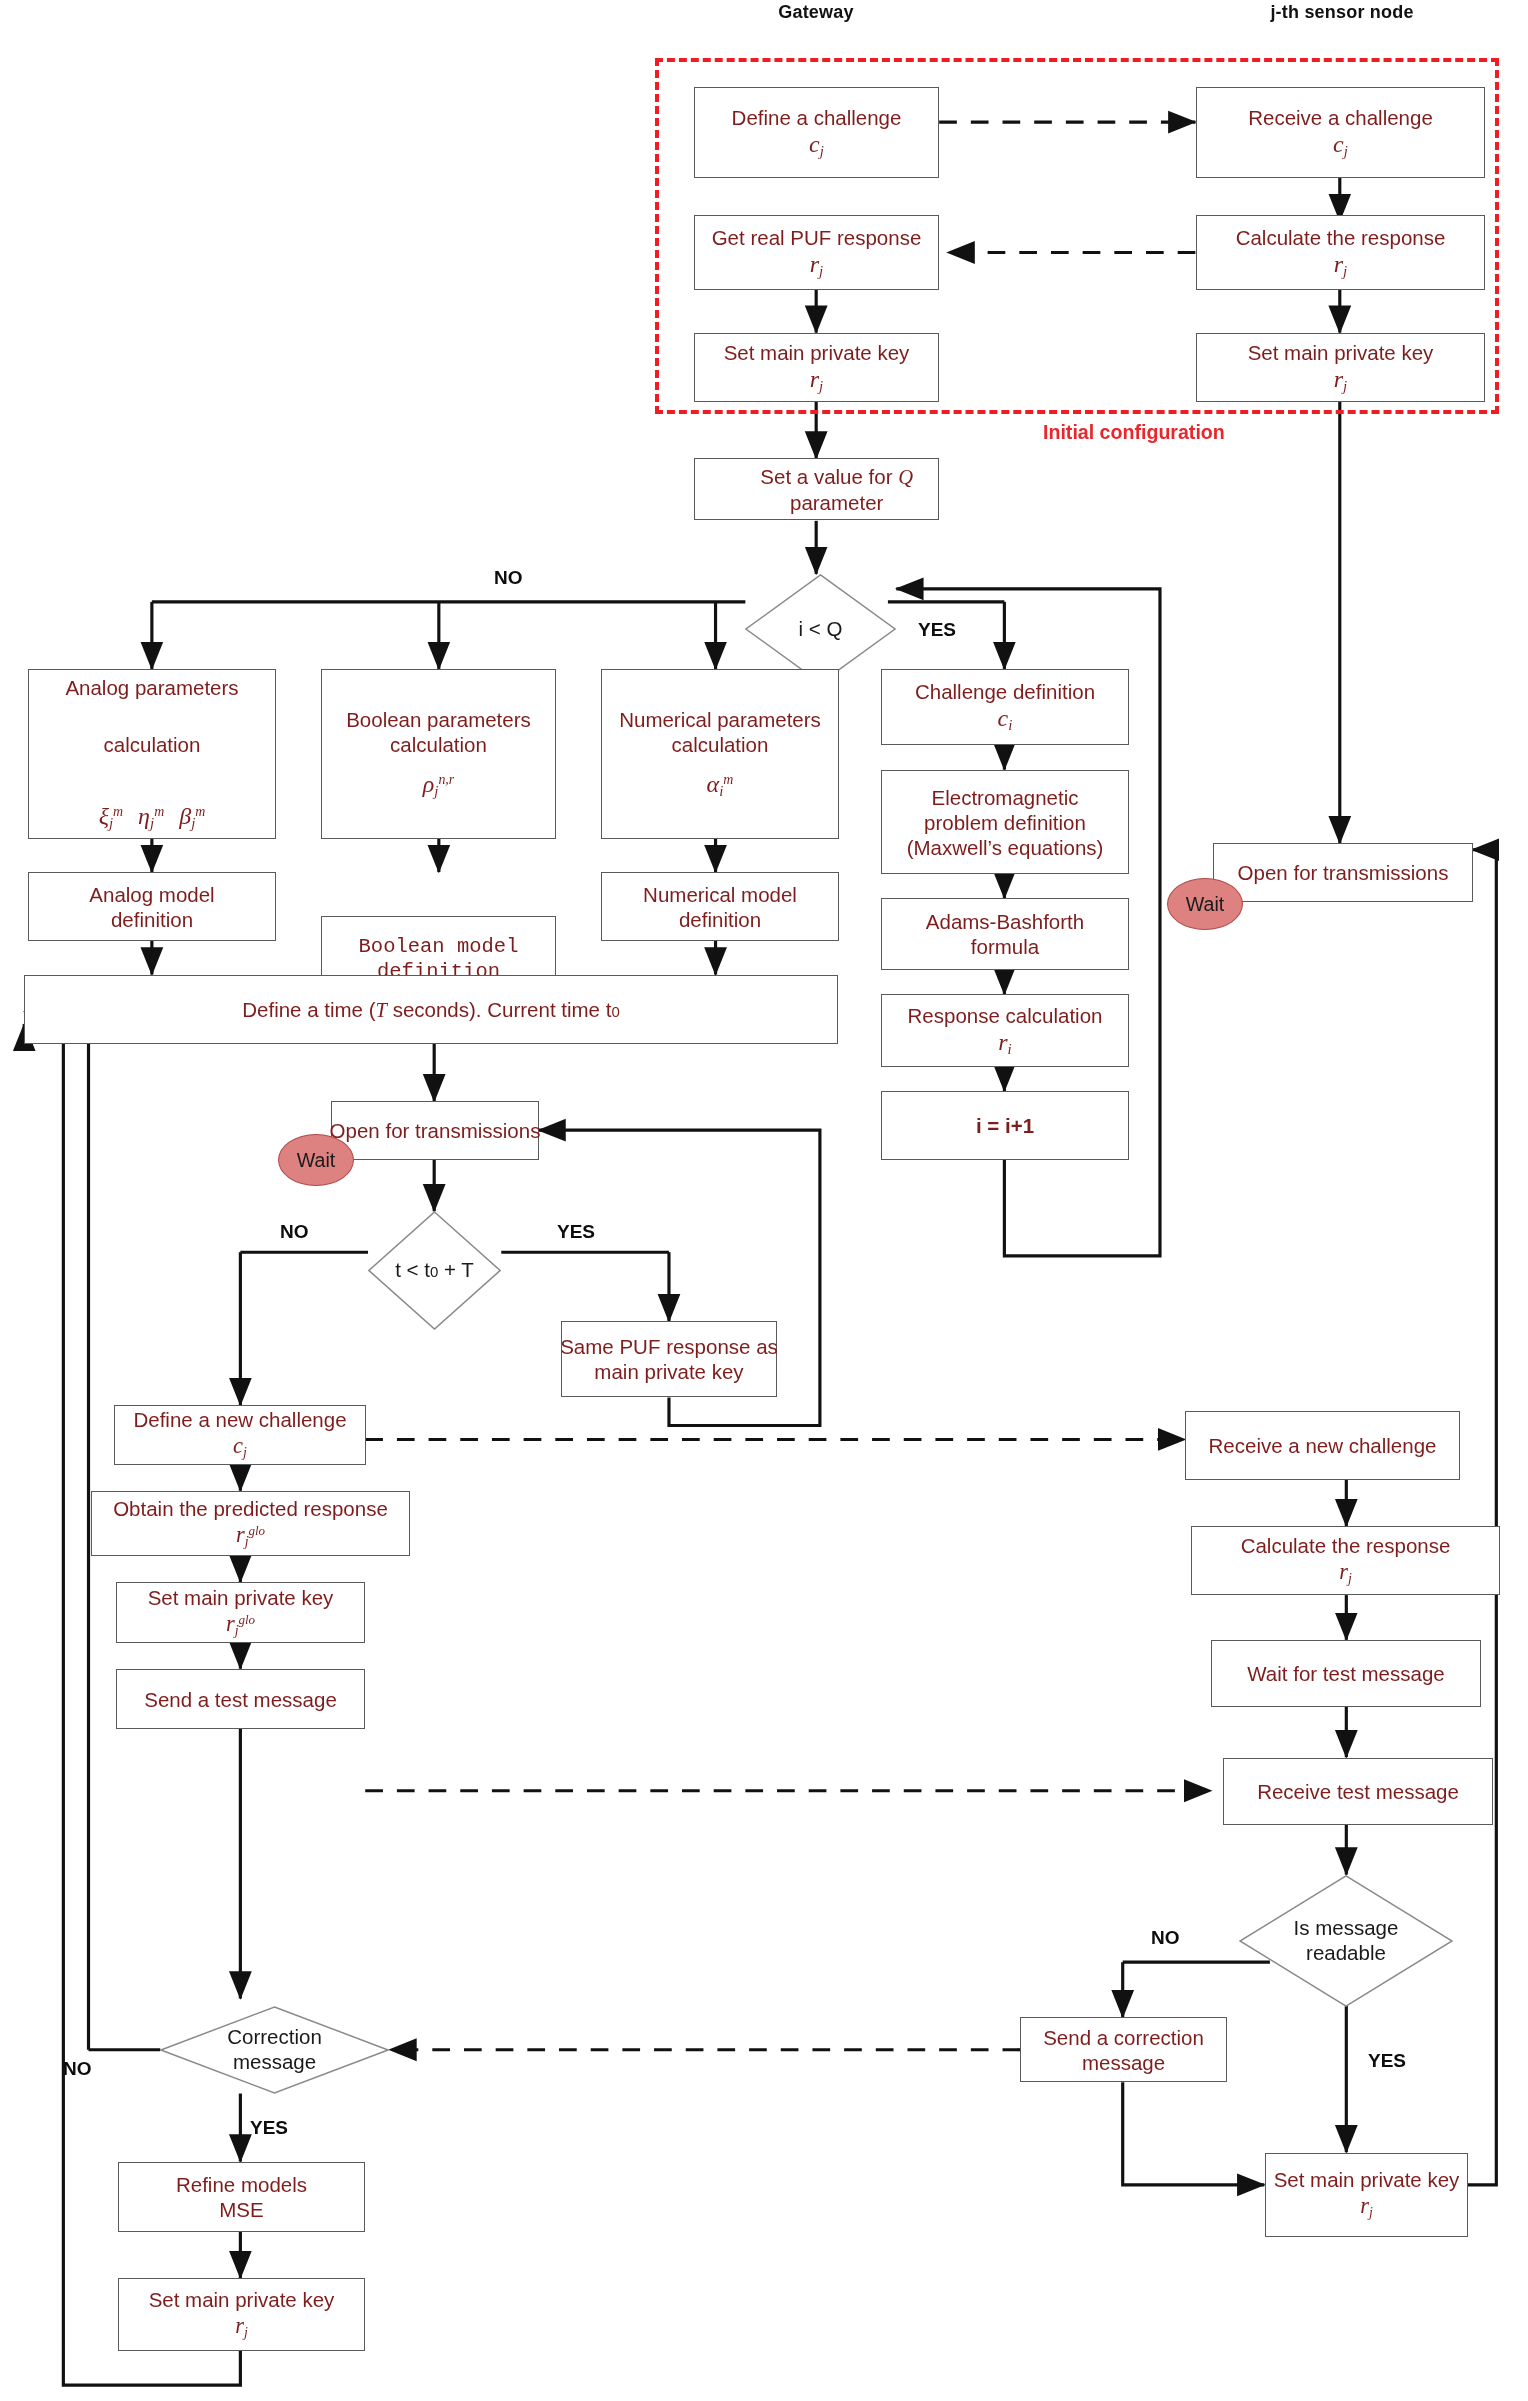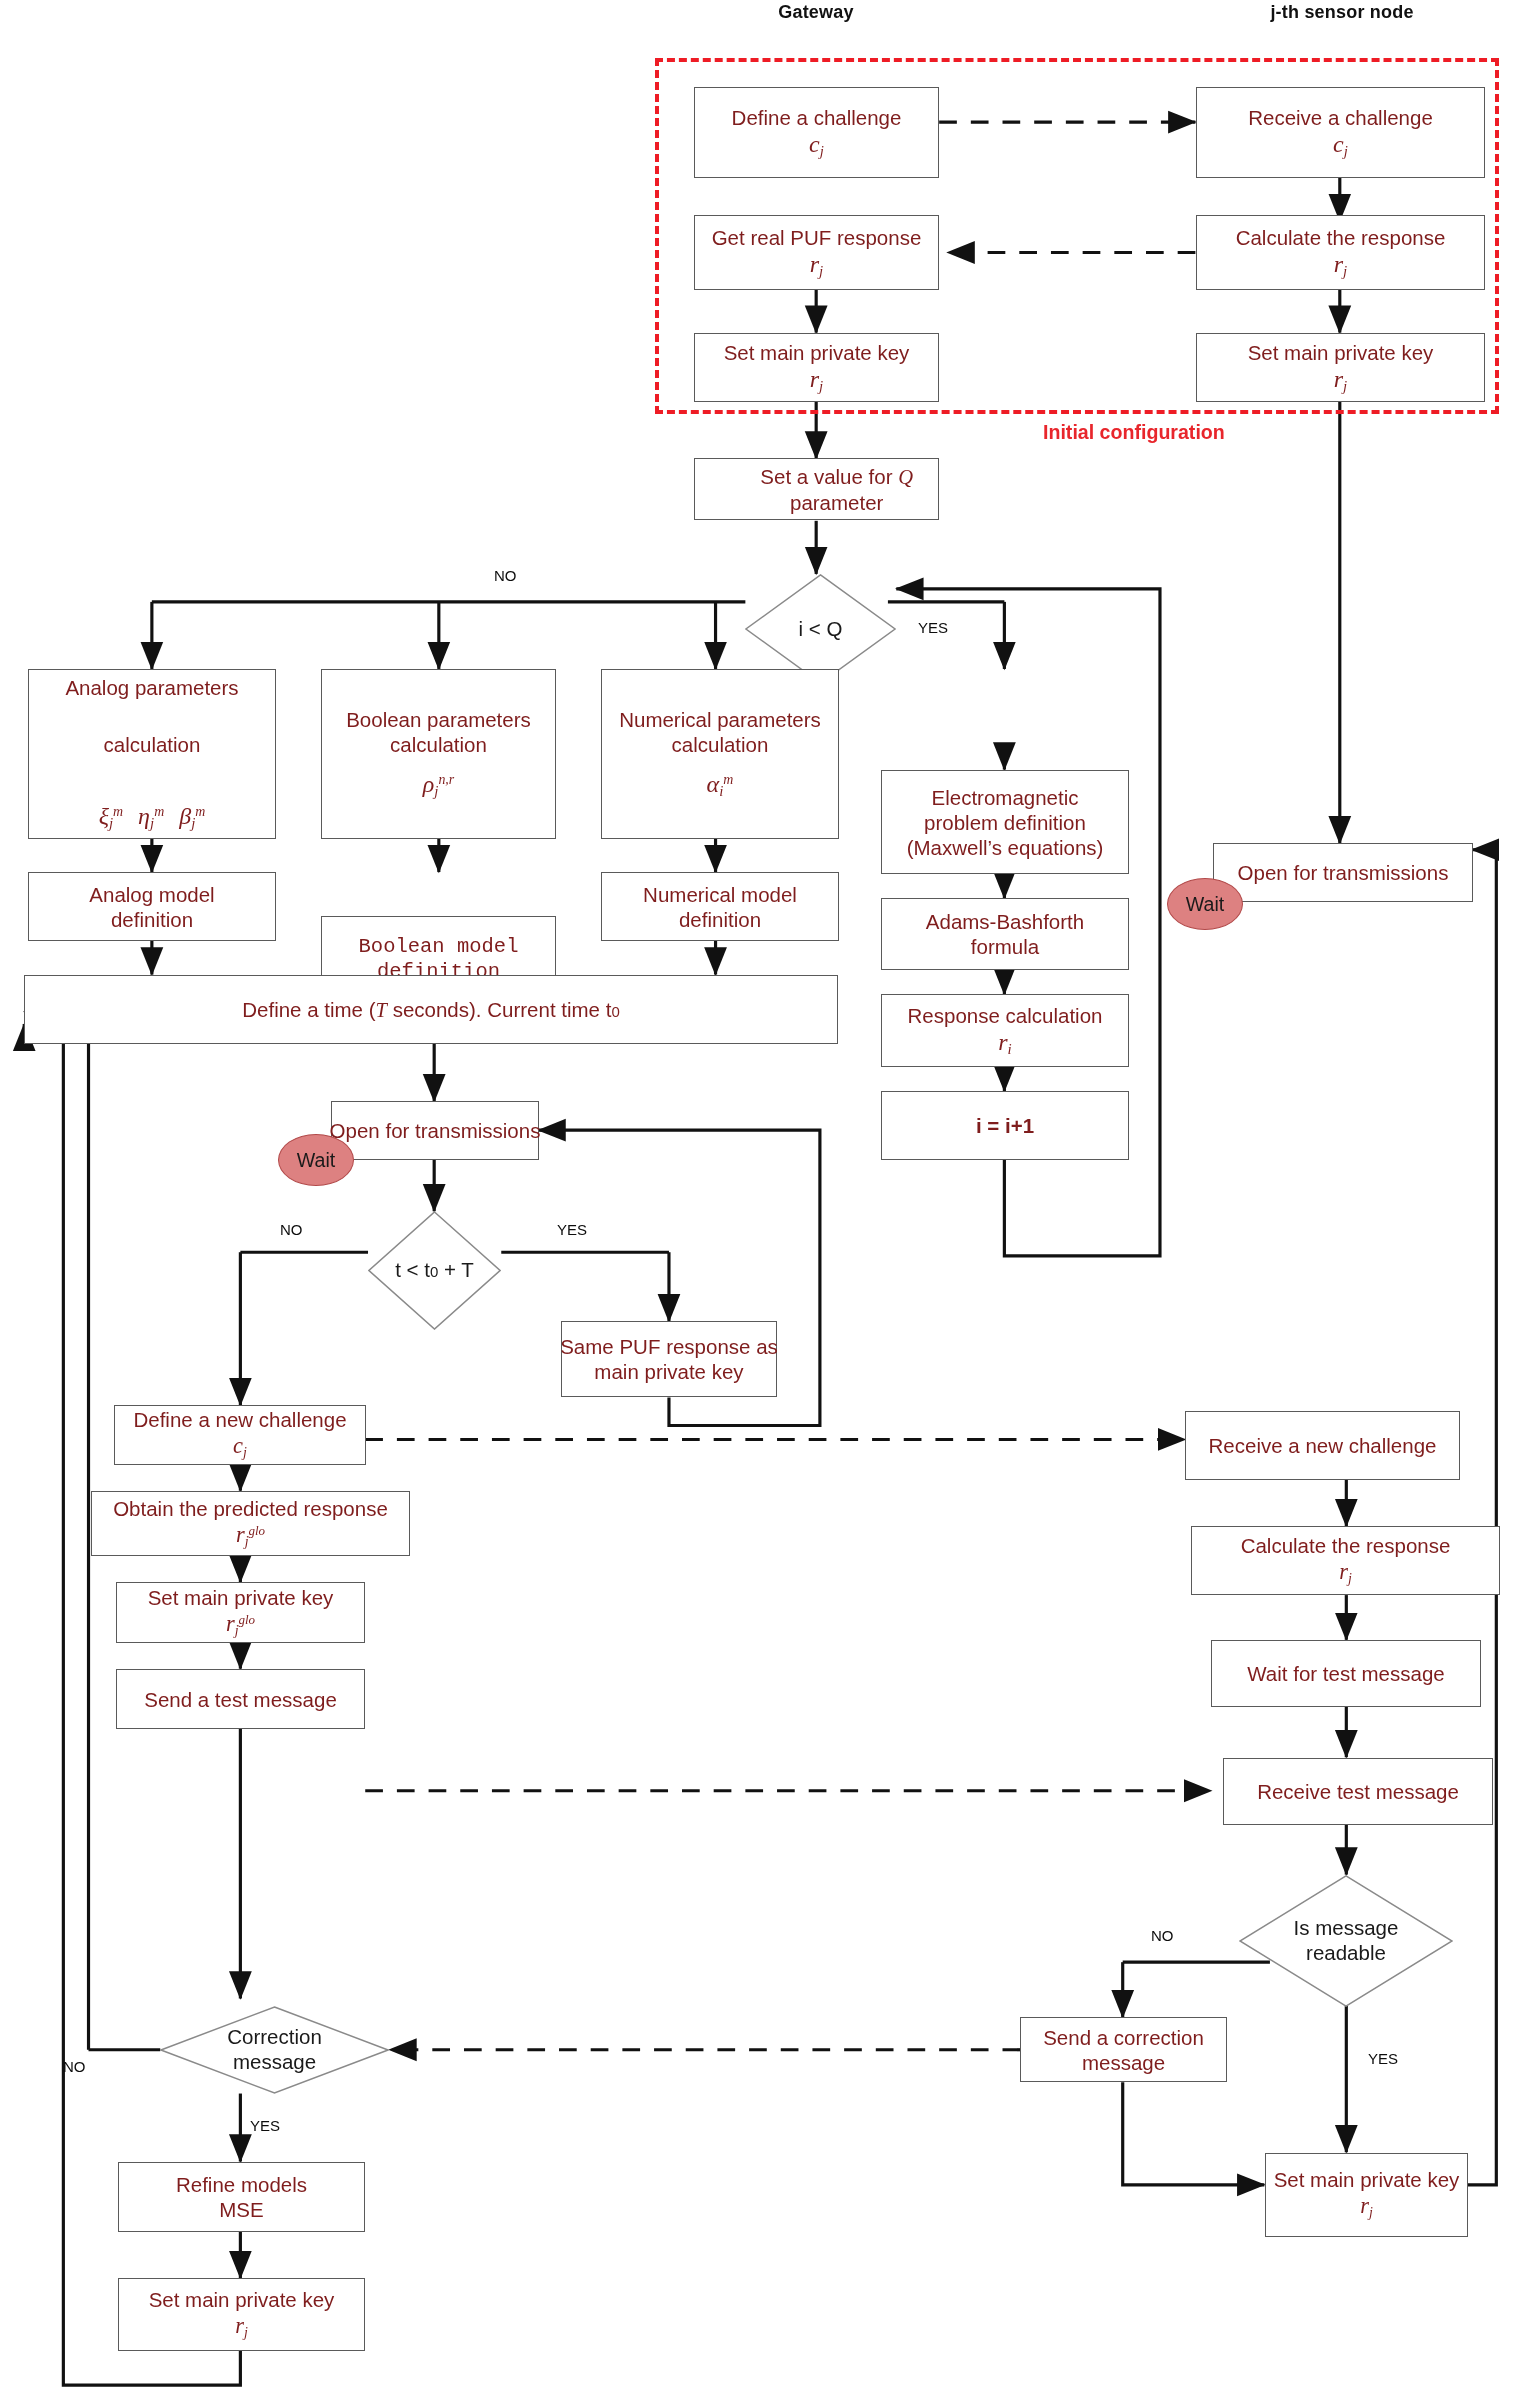--- a/index.html
+++ b/index.html
@@ -26,21 +26,21 @@
   
   .dia{position:absolute;box-sizing:border-box;}
   .dia .shape{position:absolute;left:0;top:0;width:100%;height:100%;}
   .dia .txt{
     position:absolute;left:0;top:0;width:100%;height:100%;
     display:flex;flex-direction:column;align-items:center;justify-content:center;
     font-size:20.5px;color:#1a1a1a;line-height:1.2;text-align:center;
   }
 
   
-  .blabel{position:absolute;font-weight:normal;font-size:15px;color:#0d0d0d;white-space:nowrap;}
+  .blabel{position:absolute;font-weight:bold;font-size:19px;color:#0d0d0d;white-space:nowrap;}
 
   
   .redgroup{position:absolute;box-sizing:border-box;border:4.7px dashed #ee1c25;}
   .redcap{position:absolute;font-weight:bold;font-size:19.6px;color:#e8262c;white-space:nowrap;}
 
   
   .wait{
     position:absolute;box-sizing:border-box;border-radius:50%;
     background:#dd8181;border:1.9px solid #b24a4a;
     display:flex;align-items:center;justify-content:center;
@@ -230,20 +230,24 @@
   </div>
   <div class="box" style="left:601px;top:872px;width:238px;height:69px;">
     <span class="ln">Numerical model</span>
     <span class="ln">definition</span>
   </div>
 
   <div class="box" style="left:24px;top:975px;width:814px;height:69px;">
     <span class="ln">Define a time (<span class="mi">T</span> seconds). Current time t<span style="font-size:15px;">0</span></span>
   </div>
 
+  <div class="box" style="left:881px;top:669px;width:248px;height:76px;">
+    <span class="ln">Challenge definition</span>
+    <span class="m">c<sub>i</sub></span>
+  </div>
   <div class="box" style="left:881px;top:770px;width:248px;height:104px;">
     <span class="ln">Electromagnetic</span>
     <span class="ln">problem definition</span>
     <span class="ln">(Maxwell’s equations)</span>
   </div>
   <div class="box" style="left:881px;top:898px;width:248px;height:72px;">
     <span class="ln">Adams-Bashforth</span>
     <span class="ln">formula</span>
   </div>
   <div class="box" style="left:881px;top:994px;width:248px;height:73px;">

